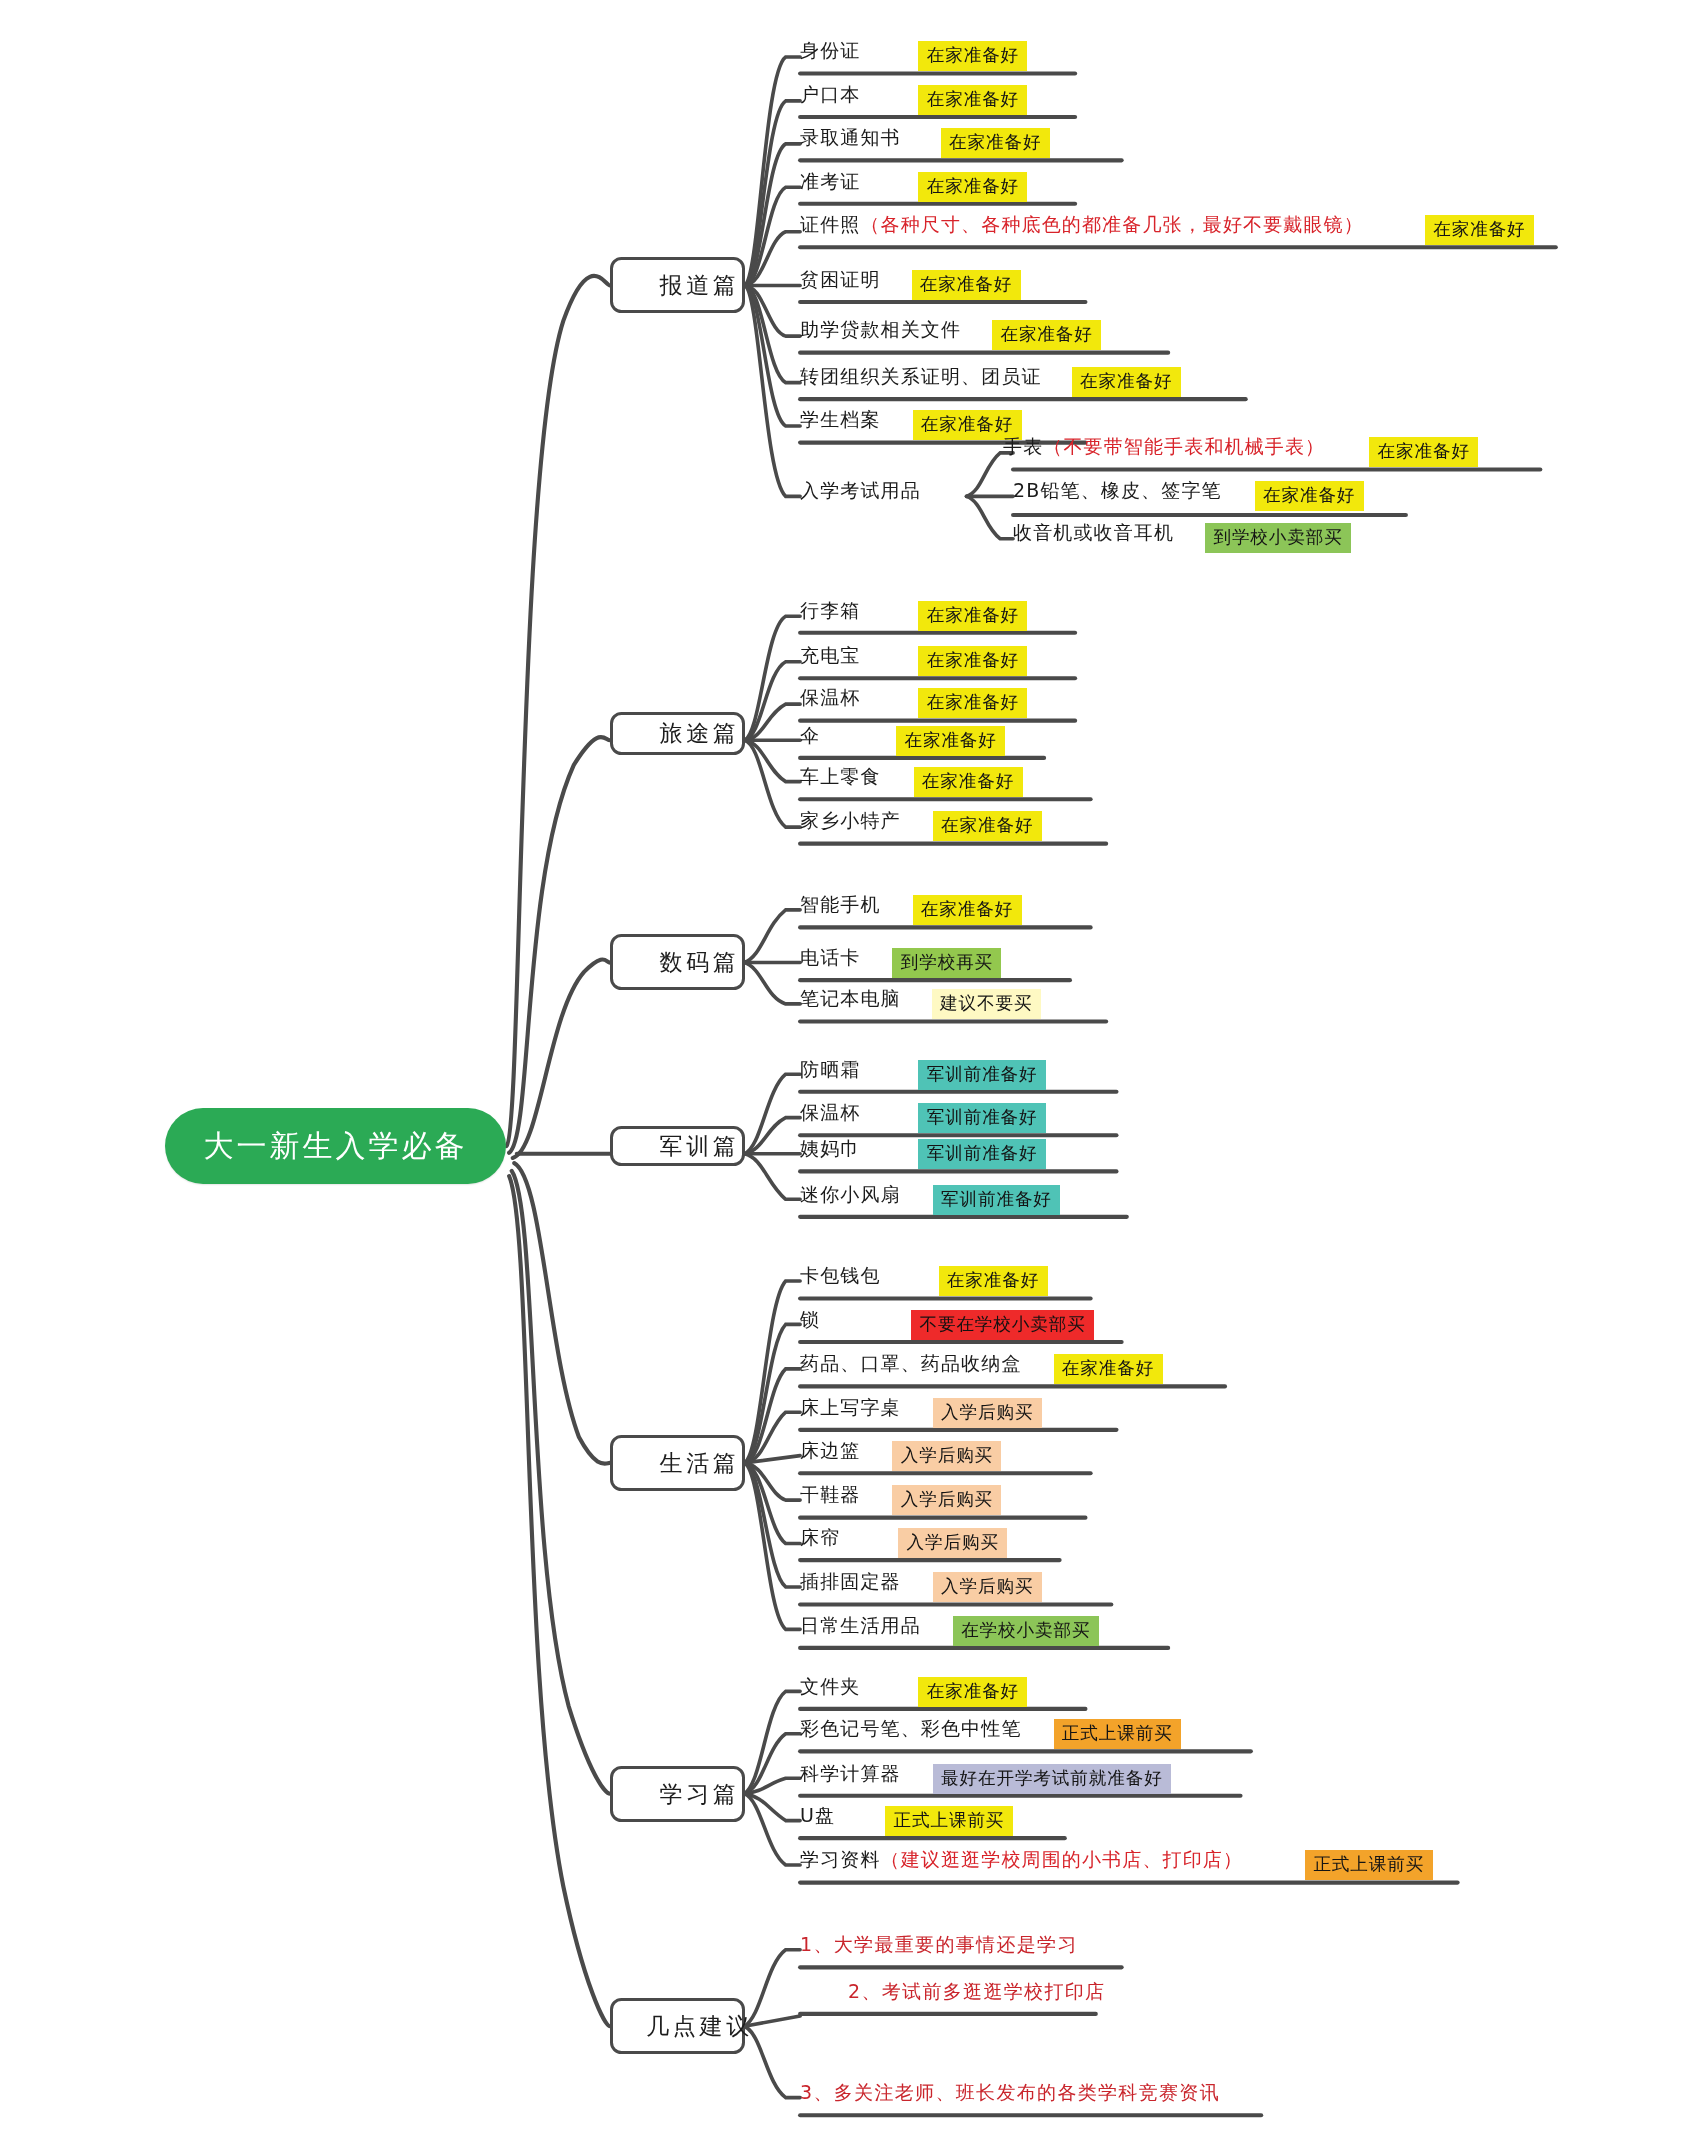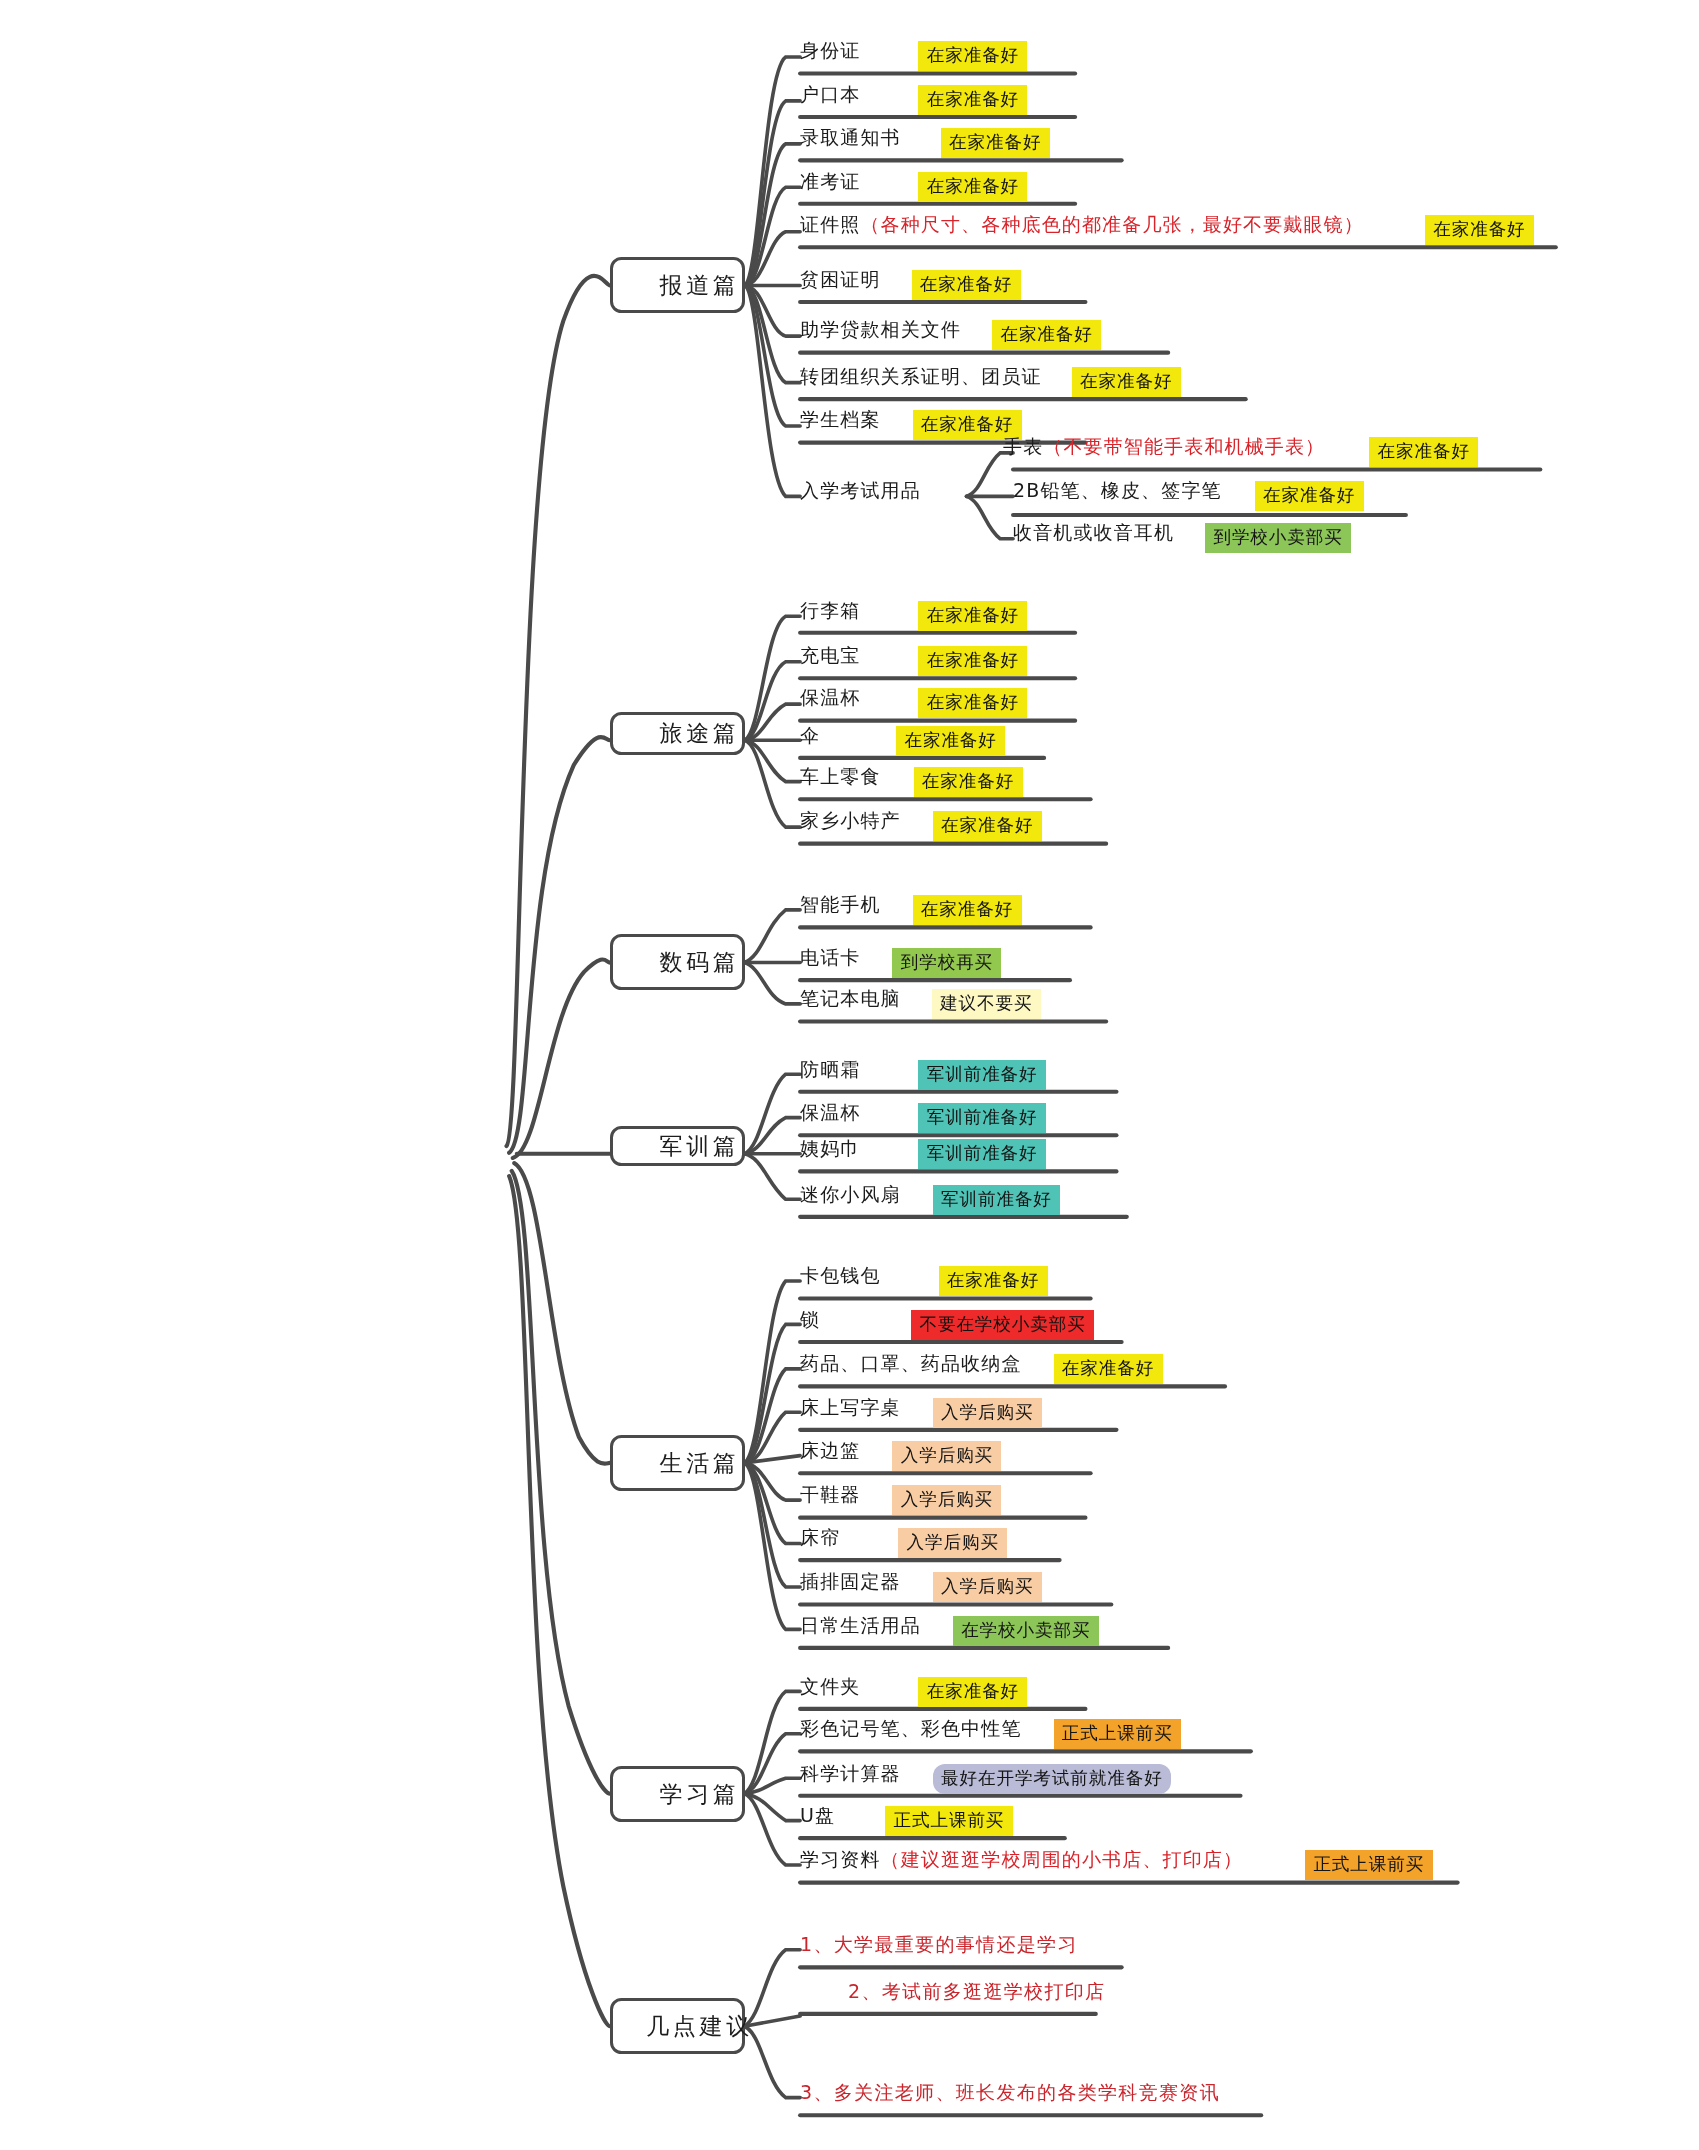--- a/index.html
+++ b/index.html
@@ -60,21 +60,21 @@
     letter-spacing:.05em;
     display:inline-block;
   }
   .tag.y{ background:#F2E80C; }          
   .tag.g{ background:#8CC558; }          
   .tag.g2{ background:#93C84E; }         
   .tag.r{ background:#fef9c3; }          
   .tag.r2{ background:#EE2A2A; color:#111; } 
   .tag.t{ background:#4FC3B6; }          
   .tag.o{ background:#F3A32A; }          
-  .tag.p{ background:#B9BBD7;border-radius:12px; }          
+  .tag.p{ background:#B9BBD7; }          
   .tag.pe{ background:#F9CDA4; }         
 
   .spacer{display:inline-block;}
 </style>
 </head>
 <body>
 
 <div id="canvas">
 
   <svg id="wires" viewBox="0 0 3289 4161">
@@ -187,20 +187,23 @@
       <line x1="1548" y1="3474" x2="2400" y2="3474"></line>
       <line x1="1548" y1="3556" x2="2060" y2="3556"></line>
       <line x1="1548" y1="3642" x2="2820" y2="3642"></line>
 
       <line x1="1548" y1="3806" x2="2170" y2="3806"></line>
       <line x1="1548" y1="3896" x2="2120" y2="3896"></line>
       <line x1="1548" y1="4092" x2="2440" y2="4092"></line>
     </g>
   </svg>
 
+  <div class="root-node" style="left:165px;top:1108px;width:341px;height:76px;">
+    <span>大一新生入学必备</span>
+  </div>
 
   <div class="branch-node" style="left:610px;top:257px;width:135px;height:56px;">
     <span>报道篇</span>
   </div>
   <div class="branch-node" style="left:610px;top:712px;width:135px;height:43px;">
     <span>旅途篇</span>
   </div>
   <div class="branch-node" style="left:610px;top:934px;width:135px;height:56px;">
     <span>数码篇</span>
   </div>

